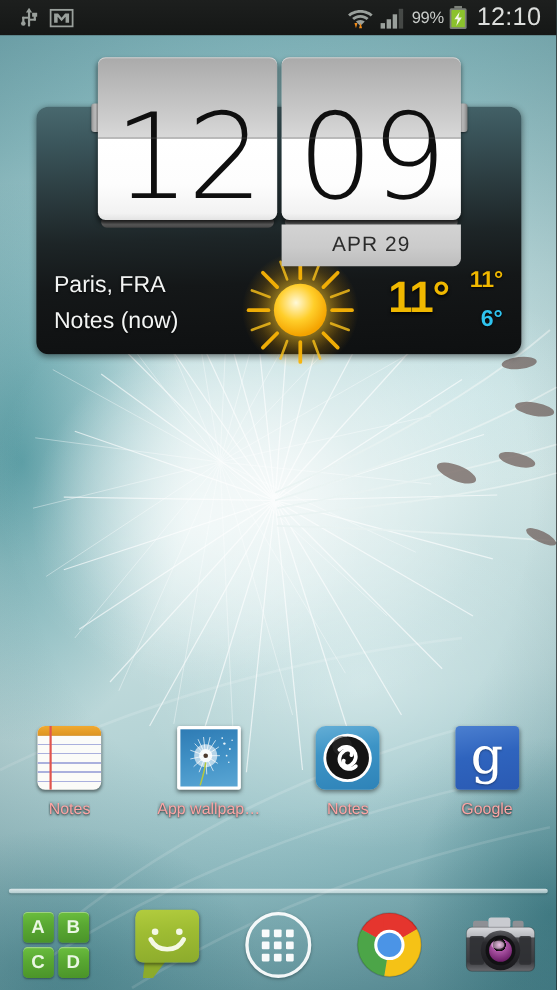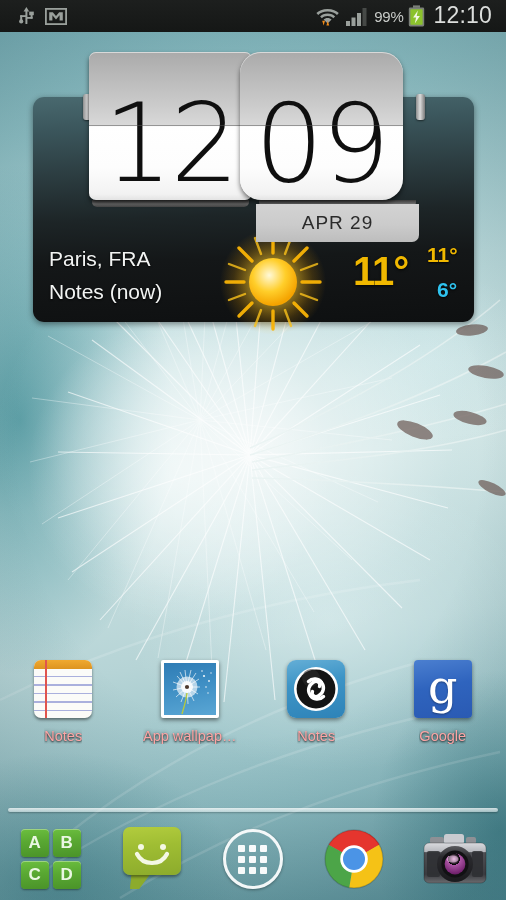--- a/index.html
+++ b/index.html
@@ -98,21 +98,21 @@
   #flip-side-l{ left:-6px; }
   #flip-side-r{ right:-6px; }
   .flip-card{
     position:absolute; top:0; width:163px; height:148px; border-radius:7px;
     overflow:hidden;
     background:linear-gradient(180deg,#aaaaaa 0%,#b9b9b9 16%,#cbcbcb 36%,#d8d8d8 49%,
                #ffffff 50.5%,#fdfdfd 78%,#f2f2f2 96%,#e3e3e3 100%);
     box-shadow:0 3px 5px rgba(0,0,0,.55), inset 0 1px 0 rgba(255,255,255,.55);
   }
   #flip-hour{ left:0; }
-  #flip-min{ left:151px;border-radius:21px; }
+  #flip-min{ left:167px; }
   .flip-seam{
     position:absolute; left:0; top:49.4%; width:100%; height:1px;
     background:rgba(80,80,80,.55);
   }
   .flip-digits{
     position:absolute; left:0; top:0; width:100%; height:100%;
     display:flex; align-items:center; justify-content:center;
     font-size:108px; line-height:1; color:#0f0f0f;
     font-family:"DejaVu Sans", sans-serif; font-weight:300; letter-spacing:-2px;
     padding-bottom:4px;

